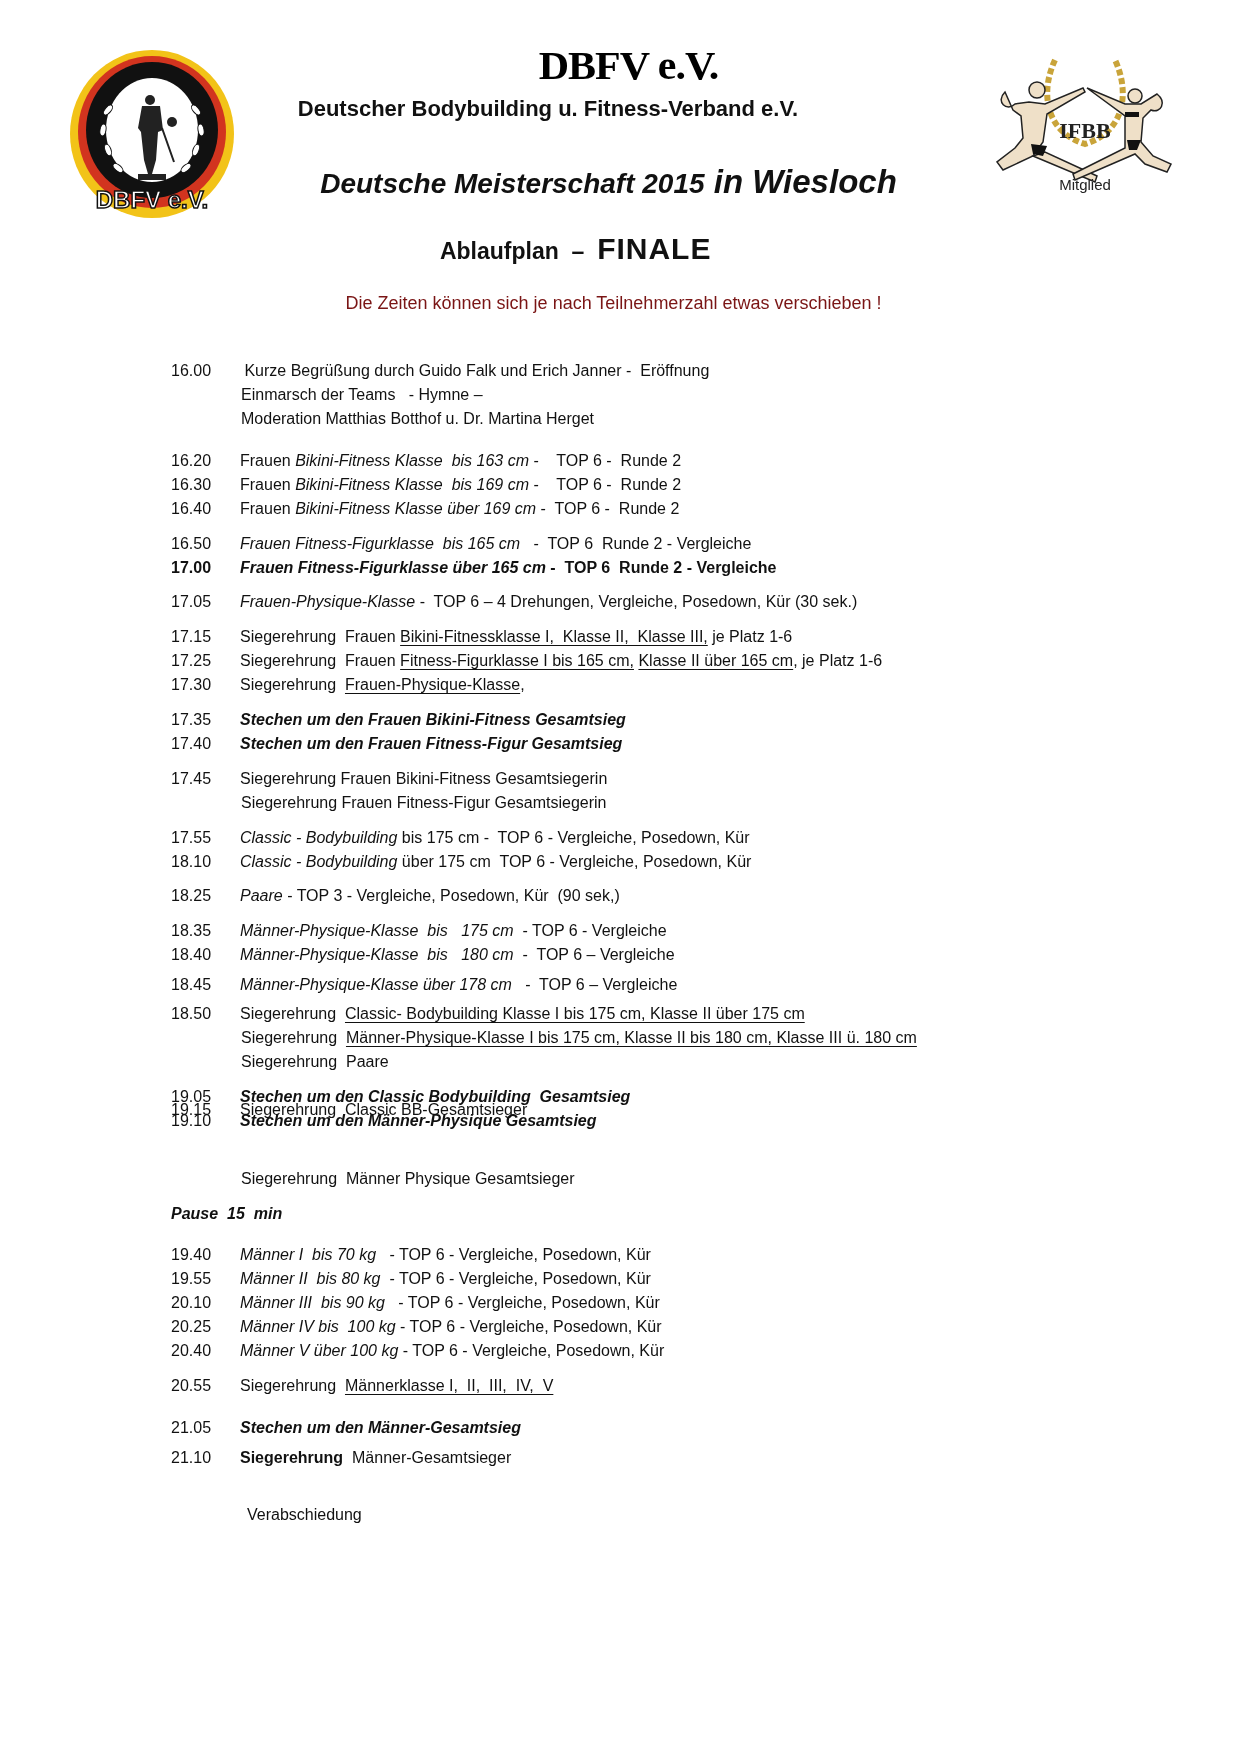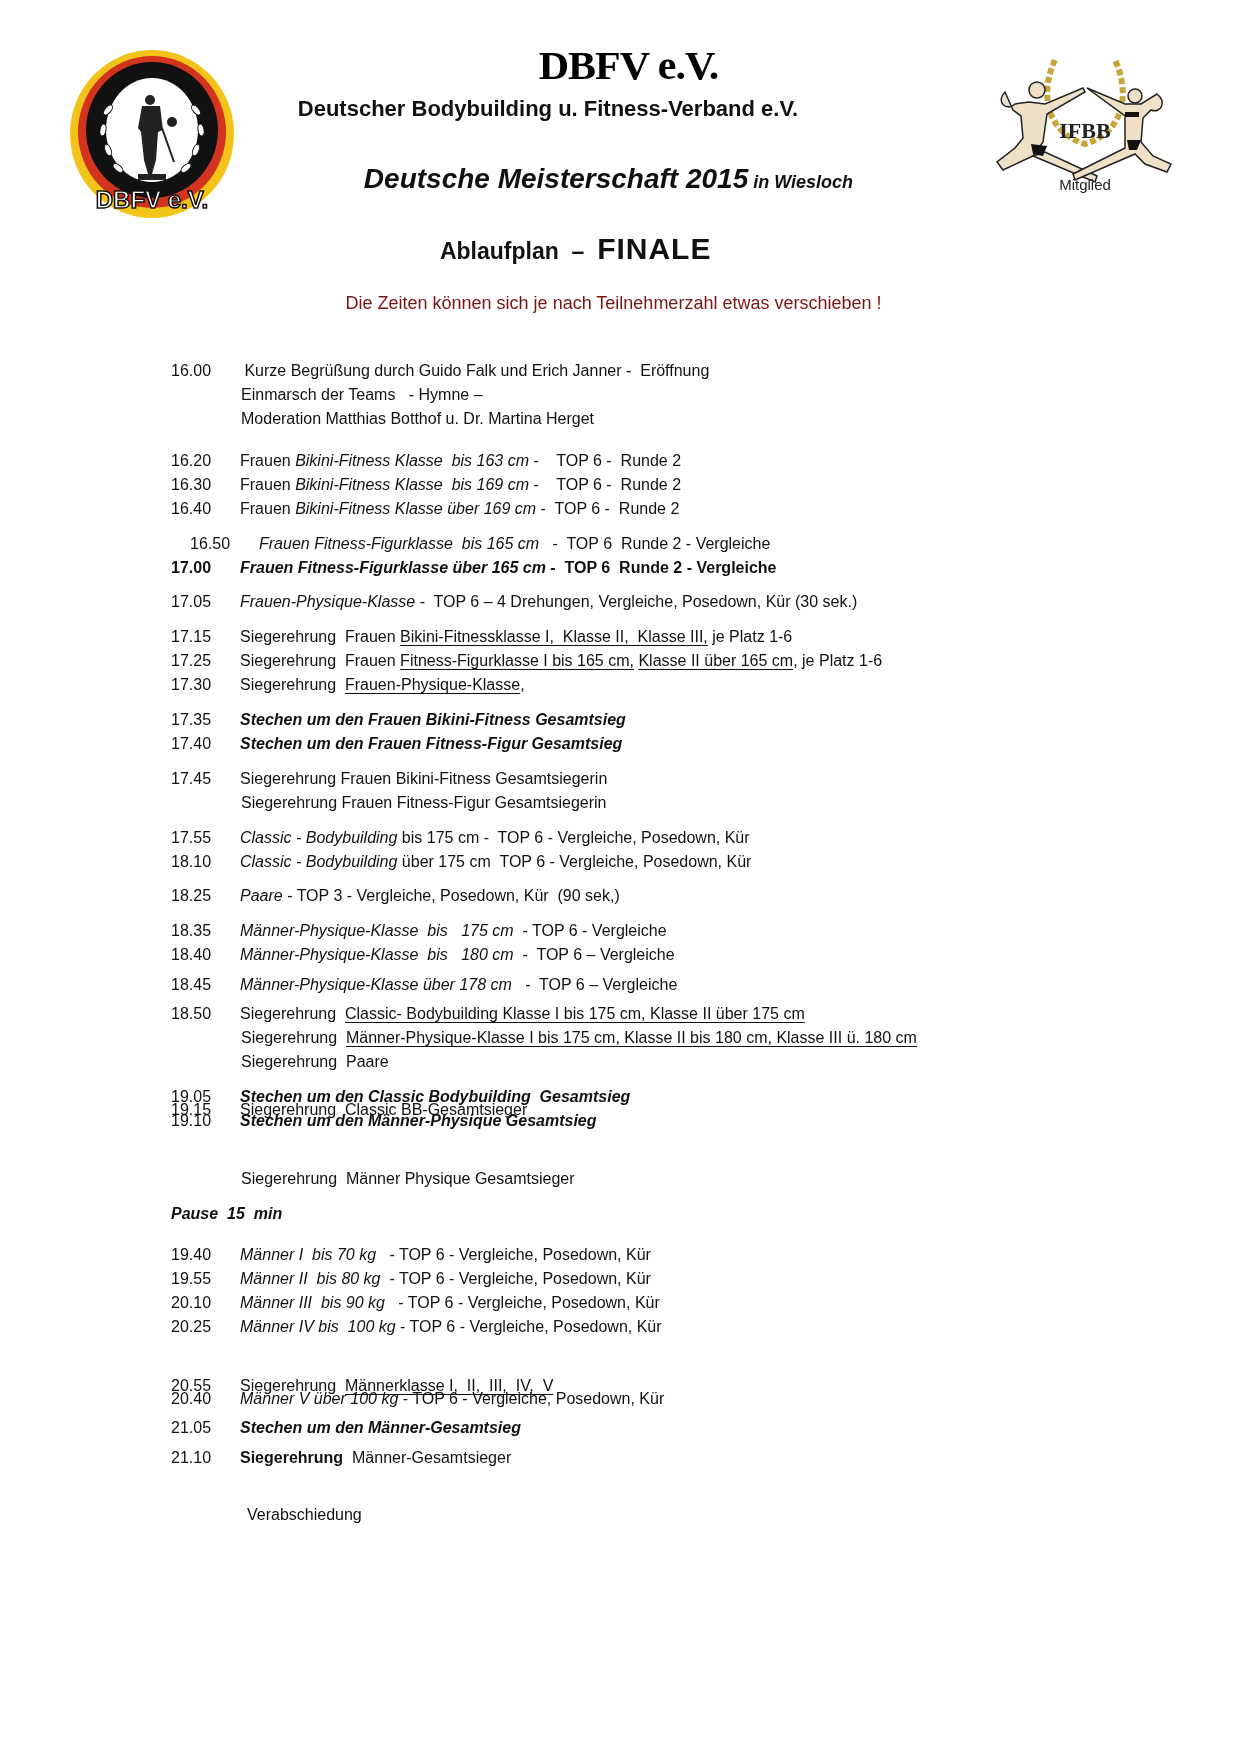--- a/index.html
+++ b/index.html
@@ -9,21 +9,21 @@
 
   
   #logo-left { left: 68px; top: 50px; width: 168px; height: 172px; }
   #logo-right { left: 985px; top: 52px; width: 200px; height: 150px; }
   .dbfv-word { left: 0; width: 1237px; top: 42px; text-align: center; }
   .dbfv-word span { font-family: "Liberation Serif", serif; font-weight: bold; font-size: 42px;
        letter-spacing: -1px; color: #000; display: inline-block; transform: scaleY(0.95) translateX(10px); }
   .org-name { left: 0; width: 1096px; top: 96px; text-align: center; font-size: 22px; font-weight: bold; }
   .main-title { left: 0; width: 1237px; top: 163px; text-align: center; font-size: 28px;
        font-style: italic; font-weight: bold; transform: translateX(-10px); }
-  .main-title .loc { font-size: 18px; }
+  .main-title .loc { font-size: 33px; }
   .sub-title { top: 205px; left: 428px; font-size: 23px; font-weight: bold; white-space: pre; }
   .sub-title .finale { font-size: 30px; font-weight: bold; letter-spacing: 1px; }
   .notice { left: 0; width: 1237px; top: 293px; text-align: center; font-size: 18px; color: #7a1515; transform: translateX(-5px); }
 
   
   .line { position: absolute; left: 171px; font-size: 16px; white-space: pre; line-height: 24px; }
   .line .t { display: inline-block; width: 69px; }
   .line .cont { padding-left: 70px; }
   .i { font-style: italic; }
   .b { font-weight: bold; }
@@ -104,21 +104,21 @@
 <div>
 
   <div class="line" style="top:359px;"><span class="t">16.00</span><span> Kurze Begrüßung durch Guido Falk und Erich Janner -  Eröffnung</span></div>
   <div class="line" style="top:383px;"><span class="cont">Einmarsch der Teams   - Hymne –</span></div>
   <div class="line" style="top:407px;"><span class="cont">Moderation Matthias Botthof u. Dr. Martina Herget</span></div>
 
   <div class="line" style="top:449px;"><span class="t">16.20</span><span>Frauen </span><span class="i">Bikini-Fitness Klasse  bis 163 cm</span><span> -    TOP 6 -  Runde 2</span></div>
   <div class="line" style="top:473px;"><span class="t">16.30</span><span>Frauen </span><span class="i">Bikini-Fitness Klasse  bis 169 cm</span><span> -    TOP 6 -  Runde 2</span></div>
   <div class="line" style="top:497px;"><span class="t">16.40</span><span>Frauen </span><span class="i">Bikini-Fitness Klasse über 169 cm</span><span> -  TOP 6 -  Runde 2</span></div>
 
-  <div class="line" style="top:532px;margin-left:19px;"><span class="t">16.50</span><span class="i">Frauen Fitness-Figurklasse  bis 165 cm</span><span>   -  TOP 6  Runde 2 - Vergleiche</span></div>
+  <div class="line" style="top:532px;"><span class="t">16.50</span><span class="i">Frauen Fitness-Figurklasse  bis 165 cm</span><span>   -  TOP 6  Runde 2 - Vergleiche</span></div>
   <div class="line" style="top:556px;font-weight:bold;"><span class="t">17.00</span><span class="i">Frauen Fitness-Figurklasse über 165 cm</span><span> -  TOP 6  Runde 2 - Vergleiche</span></div>
 
   <div class="line" style="top:590px;"><span class="t">17.05</span><span class="i">Frauen-Physique-Klasse</span><span> -  TOP 6 – 4 Drehungen, Vergleiche, Posedown, Kür (30 sek.)</span></div>
 
   <div class="line" style="top:625px;"><span class="t">17.15</span><span>Siegerehrung  Frauen </span><span class="u">Bikini-Fitnessklasse I,  Klasse II,  Klasse III,</span><span> je Platz 1-6</span></div>
   <div class="line" style="top:649px;"><span class="t">17.25</span><span>Siegerehrung  Frauen </span><span class="u">Fitness-Figurklasse I bis 165 cm,</span><span> </span><span class="u">Klasse II über 165 cm</span><span>, je Platz 1-6</span></div>
   <div class="line" style="top:673px;"><span class="t">17.30</span><span>Siegerehrung  </span><span class="u">Frauen-Physique-Klasse</span><span>,</span></div>
 
   <div class="line" style="top:708px;"><span class="t">17.35</span><span class="bi">Stechen um den Frauen Bikini-Fitness Gesamtsieg</span></div>
   <div class="line" style="top:732px;"><span class="t">17.40</span><span class="bi">Stechen um den Frauen Fitness-Figur Gesamtsieg</span></div>
@@ -144,21 +144,21 @@
 
   <div class="line" style="top:1098px;"><span class="t">19.15</span><span>Siegerehrung  Classic BB-Gesamtsieger</span></div>
   <div class="line" style="top:1167px;"><span class="cont">Siegerehrung  Männer Physique Gesamtsieger</span></div>
 
   <div class="line" style="top:1202px;"><span class="bi">Pause  15  min</span></div>
 
   <div class="line" style="top:1243px;"><span class="t">19.40</span><span class="i">Männer I  bis 70 kg</span><span>   - TOP 6 - Vergleiche, Posedown, Kür</span></div>
   <div class="line" style="top:1267px;"><span class="t">19.55</span><span class="i">Männer II  bis 80 kg</span><span>  - TOP 6 - Vergleiche, Posedown, Kür</span></div>
   <div class="line" style="top:1291px;"><span class="t">20.10</span><span class="i">Männer III  bis 90 kg</span><span>   - TOP 6 - Vergleiche, Posedown, Kür</span></div>
   <div class="line" style="top:1315px;"><span class="t">20.25</span><span class="i">Männer IV bis  100 kg</span><span> - TOP 6 - Vergleiche, Posedown, Kür</span></div>
-  <div class="line" style="top:1339px;margin-top:48px;"><span class="t">20.40</span><span class="i">Männer V über 100 kg</span><span> - TOP 6 - Vergleiche, Posedown, Kür</span></div>
+  <div class="line" style="top:1339px;"><span class="t">20.40</span><span class="i">Männer V über 100 kg</span><span> - TOP 6 - Vergleiche, Posedown, Kür</span></div>
 
   <div class="line" style="top:1374px;"><span class="t">20.55</span><span>Siegerehrung  </span><span class="u">Männerklasse I,  II,  III,  IV,  V</span></div>
 
   <div class="line" style="top:1416px;"><span class="t">21.05</span><span class="bi">Stechen um den Männer-Gesamtsieg</span></div>
   <div class="line" style="top:1446px;"><span class="t">21.10</span><span class="b">Siegerehrung</span><span>  Männer-Gesamtsieger</span></div>
 
   <div class="line" style="top:1503px;"><span class="cont" style="padding-left:76px;">Verabschiedung</span></div>
 </div>
 
 </body></html>

